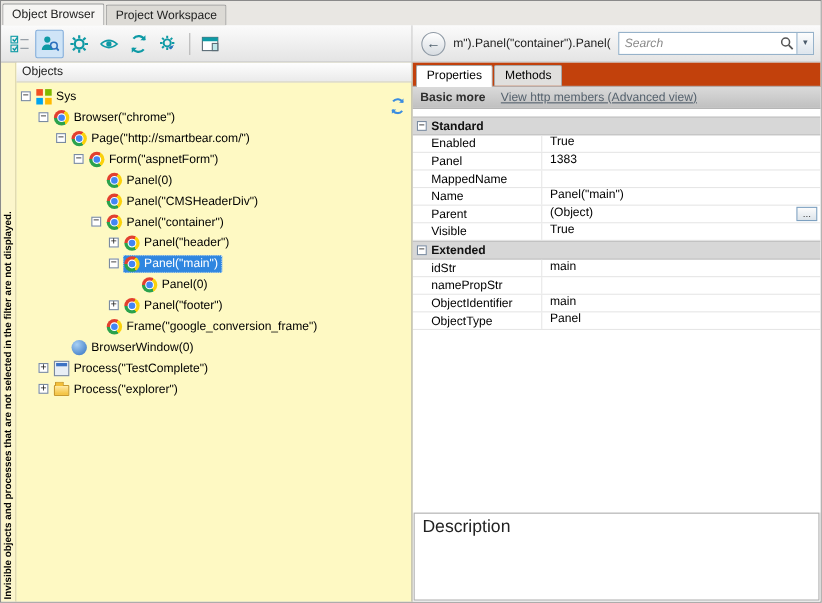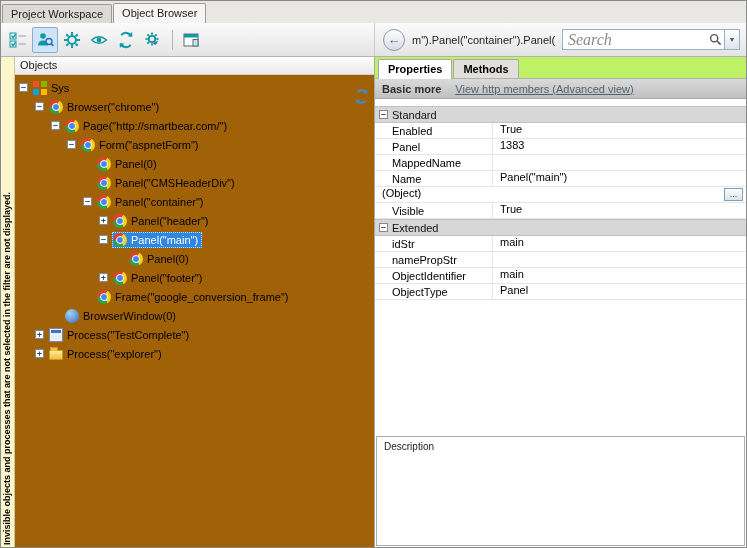--- a/index.html
+++ b/index.html
@@ -22,34 +22,34 @@
   .tb-btn { width:26px; height:26px; display:flex; align-items:center; justify-content:center;
             border:1px solid transparent; border-radius:2px; margin-right:1px; }
   .tb-btn.selected { background:#cfe4f7; border-color:#84aedb; }
   .tb-sep { width:1px; height:20px; background:#b5b5b5; margin:0 5px; }
   .navbar { flex:1; display:flex; align-items:center; padding:0 6px 0 8px; gap:7px; min-width:0; }
   .back-btn { width:22px; height:22px; border-radius:50%; border:1px solid #8f9aa5; flex:0 0 auto;
               background:linear-gradient(#ffffff,#d7dce1); display:flex; align-items:center; justify-content:center;
               color:#51626f; font-size:13px; line-height:1; }
   .object-path { flex:1; font-size:11px; color:#1d1d1d; white-space:nowrap; overflow:hidden; }
   .search-box { width:178px; height:21px; border:1px solid #96b2ca; background:#fff; display:flex; align-items:center; flex:0 0 auto; }
-  .search-input { border:none; outline:none; flex:1; min-width:0; font-size:16px; padding:0 5px; font-family:Liberation Serif, serif; color:#333; background:transparent; }
+  .search-input { border:none; outline:none; flex:1; min-width:0; font-size:11px; padding:0 5px; font-family:Liberation Sans, sans-serif; color:#333; background:transparent; }
   .search-input::placeholder { font-style:italic; color:#8a8a8a; }
   .search-mag { width:18px; display:flex; align-items:center; justify-content:center; }
   .search-drop { width:15px; height:19px; border-left:1px solid #96b2ca; background:linear-gradient(#fdfdfd,#dde5ed);
                  font-size:7px; color:#4a5a6a; display:flex; align-items:center; justify-content:center; }
 
   
   .content { display:flex; height:490px; }
 
   .note-strip { width:14px; background:#fcf6cc; border-right:1px solid #cfc89e; position:relative; flex:0 0 auto; }
   .note-text { position:absolute; left:1px; bottom:2px; writing-mode:vertical-rl; transform:rotate(180deg);
                font-size:9px; font-weight:bold; color:#000; white-space:nowrap; }
 
-  .tree-panel { width:360px; background:#a16207; border-right:1px solid #a8a8a8; display:flex; flex-direction:column; flex:0 0 auto; position:relative; }
+  .tree-panel { width:360px; background:#fef9c3; border-right:1px solid #a8a8a8; display:flex; flex-direction:column; flex:0 0 auto; position:relative; }
   .tree-header { height:18px; background:linear-gradient(#fefefe,#eaeaea); border-bottom:1px solid #cfcfcf;
                  font-size:11px; color:#222; padding:2px 5px; }
   .tree-body { flex:1; overflow:hidden; padding-top:3px; position:relative; }
   .tree-row { height:19px; display:flex; align-items:center; font-size:11px; color:#000; white-space:nowrap; }
   .expander { width:9px; height:9px; flex:0 0 auto; border:1px solid #7a8ba0; background:#fff; color:#222;
               font-size:9px; line-height:7px; text-align:center; margin-right:4px;
               font-family:"DejaVu Sans Mono", monospace; }
   .expander-space { width:13px; flex:0 0 auto; }
   .sel-wrap { display:flex; align-items:center; padding:1px 4px 1px 1px; border-radius:1px; }
   .tree-row.selected .sel-wrap { background:#2f86e0; color:#fff; outline:1px dotted rgba(255,255,255,.7); outline-offset:-1px; }
@@ -68,52 +68,52 @@
   .process-window-icon { background:#e8eef5; border:1px solid #7a8aa0; }
   .process-window-icon::before { content:""; position:absolute; top:1px; left:1px; right:1px; height:3px; background:#3c72c4; }
   .folder-icon { height:10px; margin-top:3px; background:linear-gradient(#ffe9a0,#f2bf3a); border:1px solid #c89a30; border-radius:1px; }
   .folder-icon::before { content:""; position:absolute; top:-4px; left:0; width:6px; height:3px;
     background:#f2bf3a; border:1px solid #c89a30; border-bottom:none; border-radius:1px 1px 0 0; }
 
   .tree-float-icon { position:absolute; right:5px; top:14px; }
 
   
   .right-panel { flex:1; display:flex; flex-direction:column; background:#fff; min-width:0; }
-  .insp-tabs { height:22px; background:#bef264; display:flex; align-items:center; padding:2px 0 0 3px; gap:1px;
-               border-bottom:1px solid #b0b0b0; flex:0 0 auto;font-weight:bold; }
+  .insp-tabs { height:22px; background:#c2410c; display:flex; align-items:center; padding:2px 0 0 3px; gap:1px;
+               border-bottom:1px solid #b0b0b0; flex:0 0 auto; }
   .insp-tab { font-size:11px; padding:3px 9px; border:1px solid #a8a8a8; border-bottom:none;
               border-radius:2px 2px 0 0; background:#e0dfdd; position:relative; }
   .insp-tab.active { background:#fff; z-index:2; margin-bottom:-1px; padding-bottom:4px; }
   .view-bar { height:20px; background:linear-gradient(#dadada,#c0c0c0); border-bottom:1px solid #a5a5a5;
               display:flex; align-items:center; font-size:11px; padding:0 7px; gap:14px; flex:0 0 auto; }
   .view-label { font-weight:bold; color:#2e2e2e; }
   .view-link { color:#55626e; text-decoration:underline; }
 
   .grid { flex:1; overflow:hidden; font-size:11px; background:#fff; padding-top:7px; }
   .sec-row { height:17px; background:#d7d7d7; border-bottom:1px solid #c2c2c2; border-top:1px solid #c2c2c2;
              display:flex; align-items:center; padding-left:4px; }
-  .sec-title { font-weight:normal; color:#111; }
+  .sec-title { font-weight:bold; color:#111; }
   .prop-row { height:16px; display:flex; border-bottom:1px solid #e6e6e6; align-items:stretch; }
   .prop-name { width:118px; padding-left:17px; border-right:1px solid #e6e6e6; display:flex; align-items:center; color:#000; }
   .prop-value { flex:1; padding-left:7px; display:flex; position:relative; color:#000; }
   .ellipsis-btn { position:absolute; right:3px; top:1px; width:19px; height:13px; border:1px solid #7da0c0;
                   background:linear-gradient(#fcfcfc,#dde4ea); font-size:9px; line-height:9px; text-align:center;
                   color:#333; padding:0; font-family:inherit; }
 
-  .desc-panel { height:110px; border:1px solid #adadad; margin:0 1px 1px 1px; background:#fff;
-                padding:4px 7px; font-size:10px; color:#222; flex:0 0 auto; }
+  .desc-panel { height:80px; border:1px solid #adadad; margin:0 1px 1px 1px; background:#fff;
+                padding:4px 7px; font-size:16px; color:#222; flex:0 0 auto; }
 </style>
 </head>
 <body>
 
 <div class="app">
 
   <div class="doc-tabs">
+    <div class="doc-tab active">Object Browser</div>
     <div class="doc-tab">Project Workspace</div>
-    <div class="doc-tab active">Object Browser</div>
   </div>
 
   <div class="top-band">
     <div class="toolbar">
         <div class="tb-btn">
           <span style="display: flex;">
             <svg width="18" height="18" viewBox="0 0 18 18">
               <rect x="1" y="2" width="6" height="6" fill="none" stroke="#0e9aa5"></rect>
               <path d="M2.5 4.8l1.7 1.7 2.6-3.4" stroke="#0e9aa5" fill="none" stroke-width="1.3"></path>
               <rect x="1" y="10" width="6" height="6" fill="none" stroke="#0e9aa5"></rect>
@@ -372,20 +372,21 @@
               <span></span>
             </div>
           </div>
           <div class="prop-row">
             <div class="prop-name">Name</div>
             <div class="prop-value">
               <span>Panel("main")</span>
             </div>
           </div>
           <div class="prop-row">
+            <div class="prop-name">Parent</div>
             <div class="prop-value">
               <span>(Object)</span>
               <button class="ellipsis-btn">...</button>
             </div>
           </div>
           <div class="prop-row">
             <div class="prop-name">Visible</div>
             <div class="prop-value">
               <span>True</span>
             </div>

